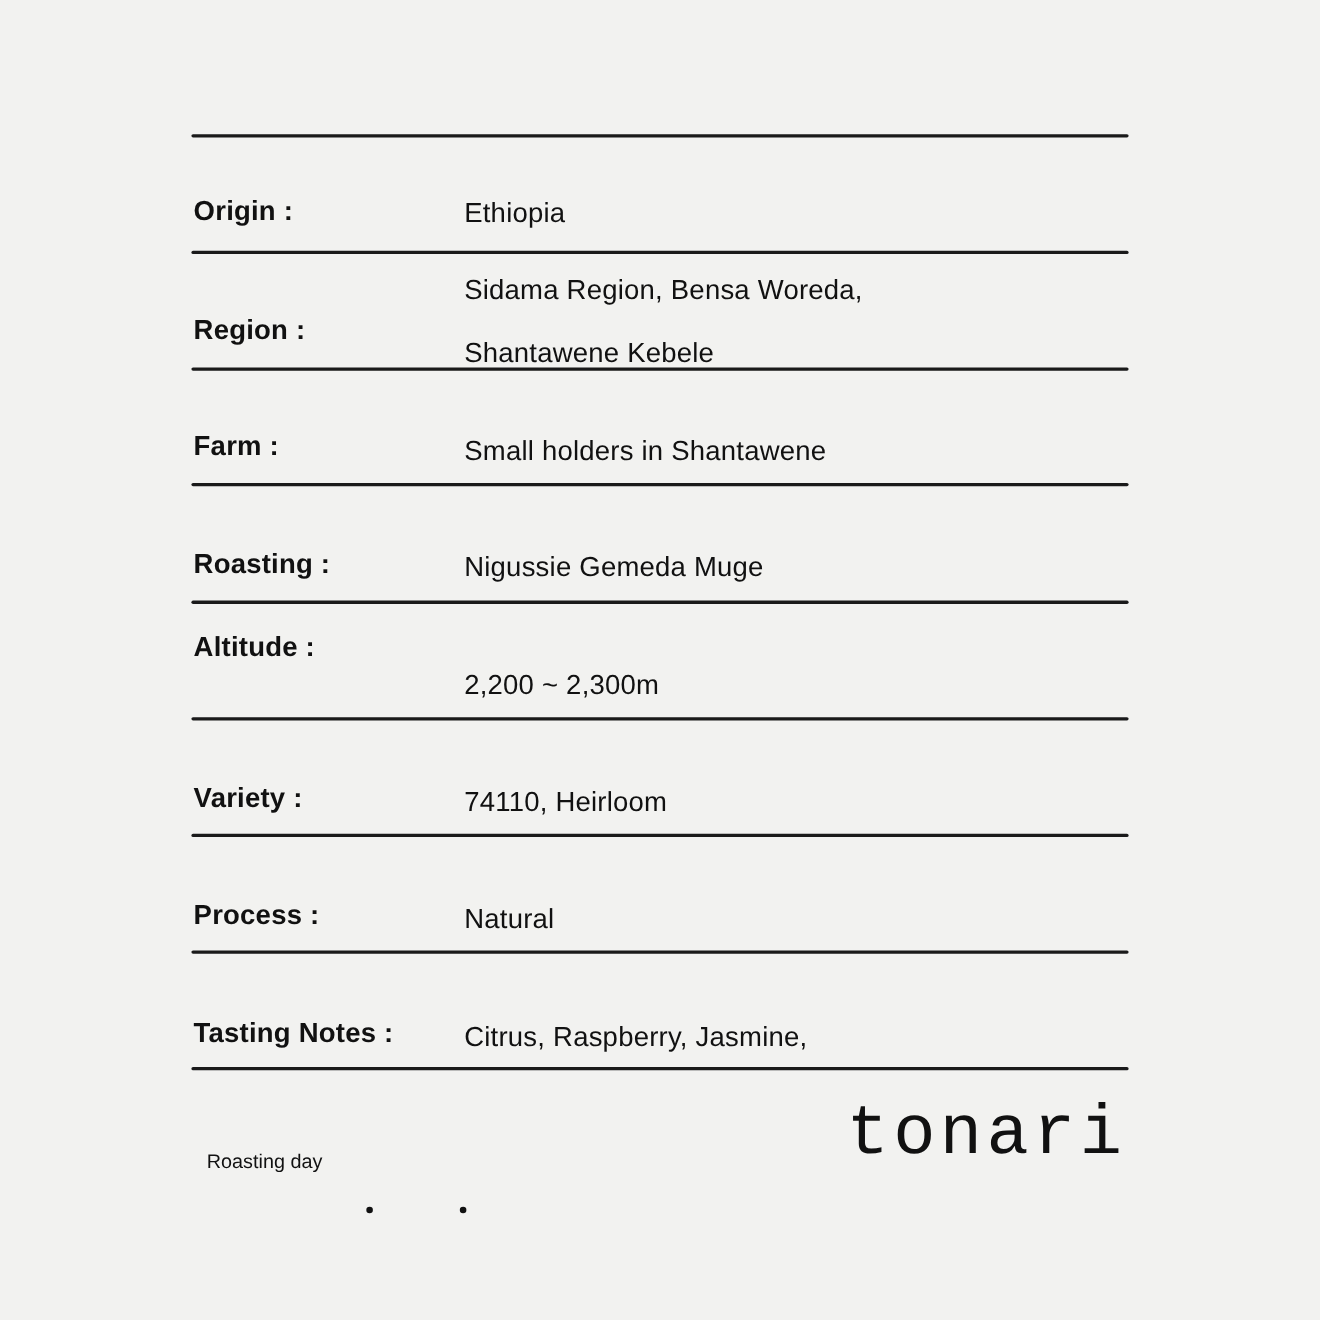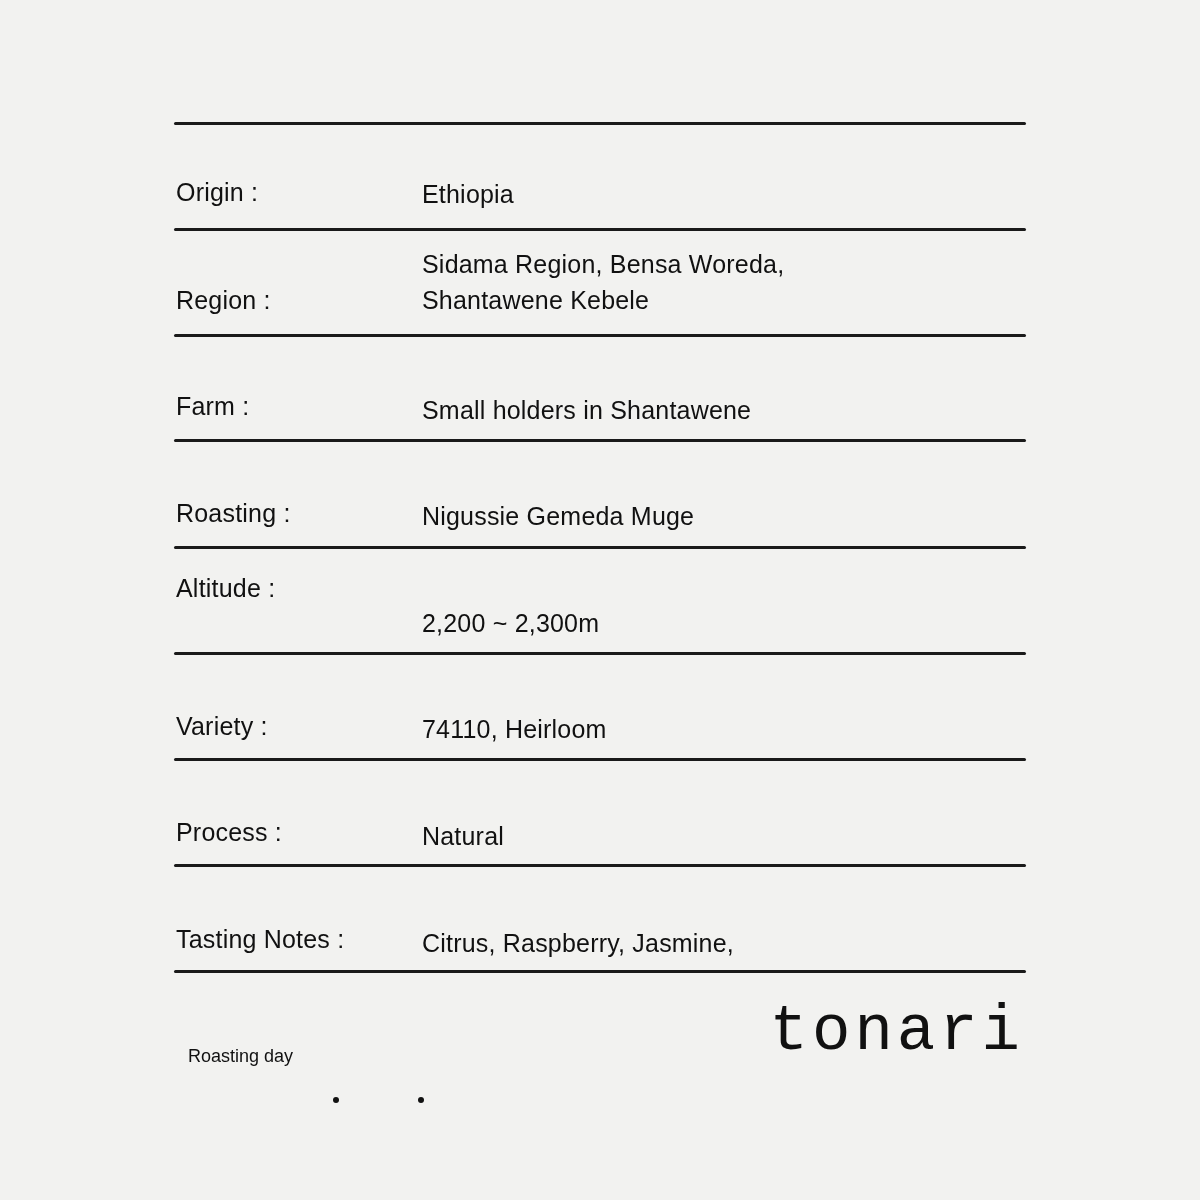--- a/index.html
+++ b/index.html
@@ -1,36 +1,36 @@
 <!DOCTYPE html>
 <html><head>
 <meta charset="utf-8">
 <style>
   html, body { margin:0; padding:0; }
   body { width:1200px; height:1200px; background:#f2f2f0; position:relative; overflow:hidden;
          font-family:"Liberation Sans", sans-serif; color:#111; }
   .rule { position:absolute; left:174px; width:852px; height:3px; background:#1a1a1a; border-radius:2px; }
-  .label { position:absolute; left:176px; font-size:25px; font-weight:400; letter-spacing:0.2px; }
+  .label { position:absolute; left:176px; font-size:25px; font-weight:700; letter-spacing:0.2px; }
   .value { position:absolute; left:422px; font-size:25px; font-weight:500; line-height:40px; letter-spacing:0.2px; }
   .small { position:absolute; left:188px; top:1008px; font-size:18px;margin-top:38px; }
   .dot { position:absolute; width:6px; height:6px; background:#111; border-radius:50%; top:1097px; }
   .logo { position:absolute; right:176px; top:996px; font-family:Liberation Mono, monospace; font-size:64px; letter-spacing:4px; }
 </style>
 </head>
 <body>
 
 <div class="rule" style="top:122px"></div>
 
 <div class="label" style="top:178px">Origin :</div>
 <div class="value" style="top:174px">Ethiopia</div>
 <div class="rule" style="top:228px"></div>
 
 <div class="label" style="top:286px">Region :</div>
 <div class="value" style="top:244px">Sidama Region, Bensa Woreda,</div>
-<div class="value" style="top:280px">Shantawene Kebele</div>
+<div class="value" style="top:301px">Shantawene Kebele</div>
 <div class="rule" style="top:334px"></div>
 
 <div class="label" style="top:392px">Farm :</div>
 <div class="value" style="top:390px">Small holders in Shantawene</div>
 <div class="rule" style="top:439px"></div>
 
 <div class="label" style="top:499px">Roasting :</div>
 <div class="value" style="top:496px">Nigussie Gemeda Muge</div>
 <div class="rule" style="top:546px"></div>
 

